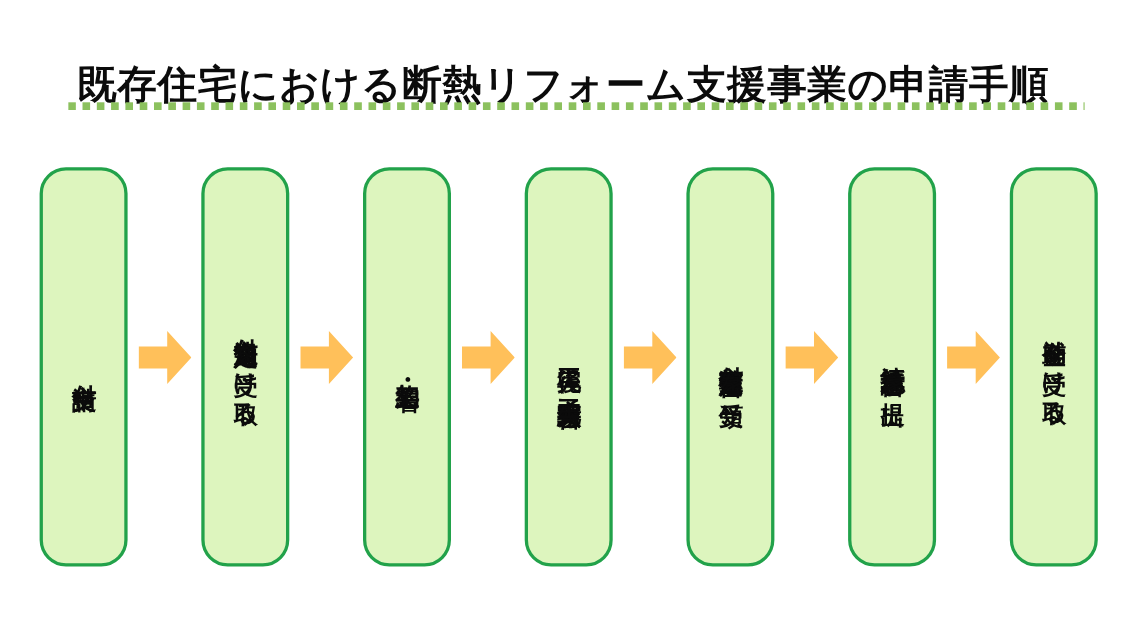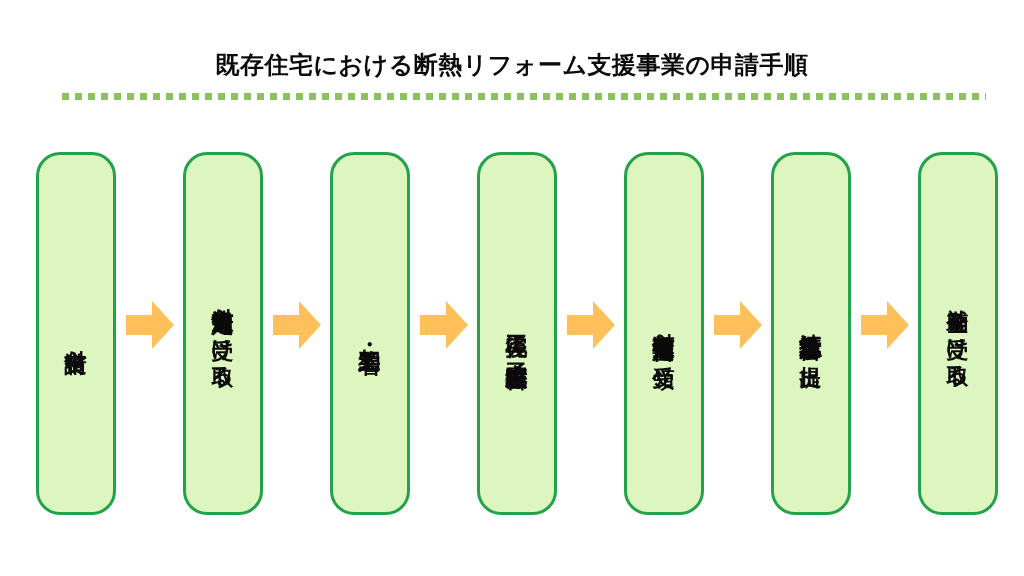--- a/index.html
+++ b/index.html
@@ -15,26 +15,27 @@
     position: relative;
   }
 
   
   #slide-title {
     position: absolute;
     left: 0;
     top: 36px;
     width: 1024px;
     text-align: center;
-    font-size: 24px;
+    font-size: 36px;
     font-weight: bold;
     color: #0B0B0B;
     letter-spacing: 0.5px;
     line-height: 1.1;
     white-space: nowrap;
+    font-family: Liberation Mono, monospace;
   }
 
   
   #title-divider {
     position: absolute;
     left: 62px;
     top: 93px;
     width: 924px;
     height: 7px;
     background-image: linear-gradient(to right, #8CC15E 0px, #8CC15E 7px, rgba(0,0,0,0) 7px, rgba(0,0,0,0) 13px);

